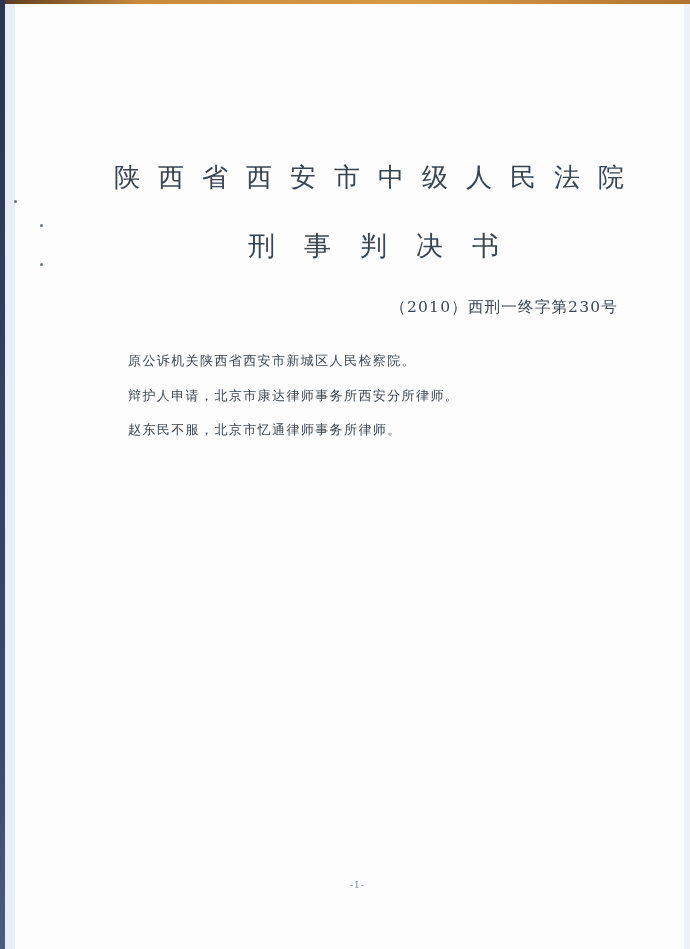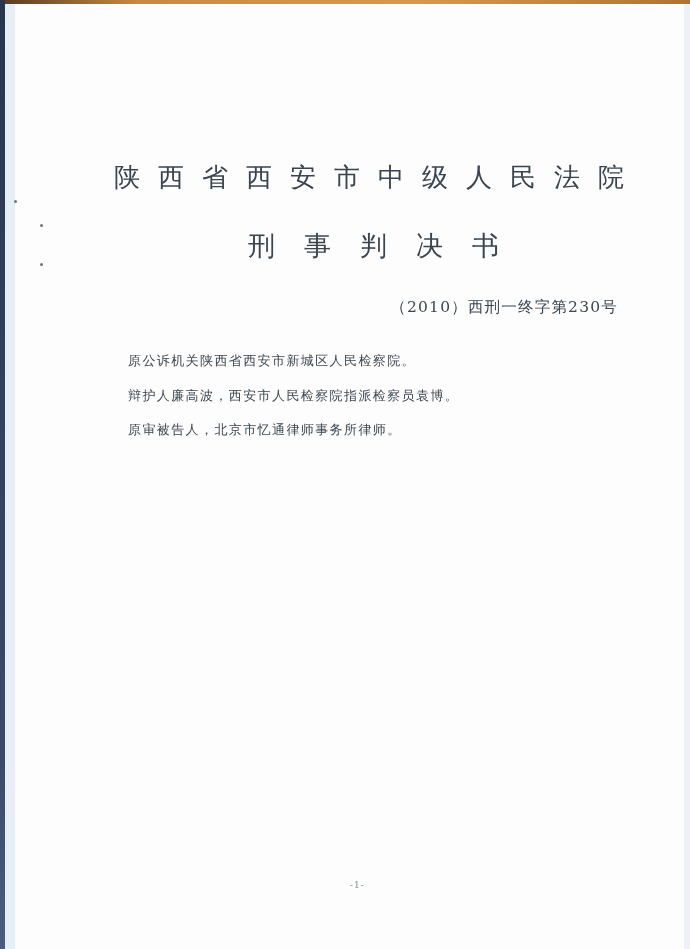--- a/index.html
+++ b/index.html
@@ -67,18 +67,18 @@
   <div class="speck" style="left:14px;top:200px;"></div>
   <div class="speck" style="left:40px;top:224px;"></div>
   <div class="speck" style="left:40px;top:263px;"></div>
 
   <div class="title-court">陕西省西安市中级人民法院</div>
   <div class="title-doc">刑事判决书</div>
   <div class="case-no">（2010）西刑一终字第230号</div>
 
   <div class="body-text">
     <p>原公诉机关陕西省西安市新城区人民检察院。</p>
-    <p>辩护人廉高波，西安市人民检察院指派检察员袁博。</p>
-    <p>原审被告人，北京市忆通律师事务所律师。</p>
+    <p>辩护人申请，北京市康达律师事务所西安分所律师。</p>
+    <p>赵东民不服，北京市忆通律师事务所律师。</p>
   </div>
 
   <div class="page-num">-1-</div>
 </div>
 
 </body></html>

